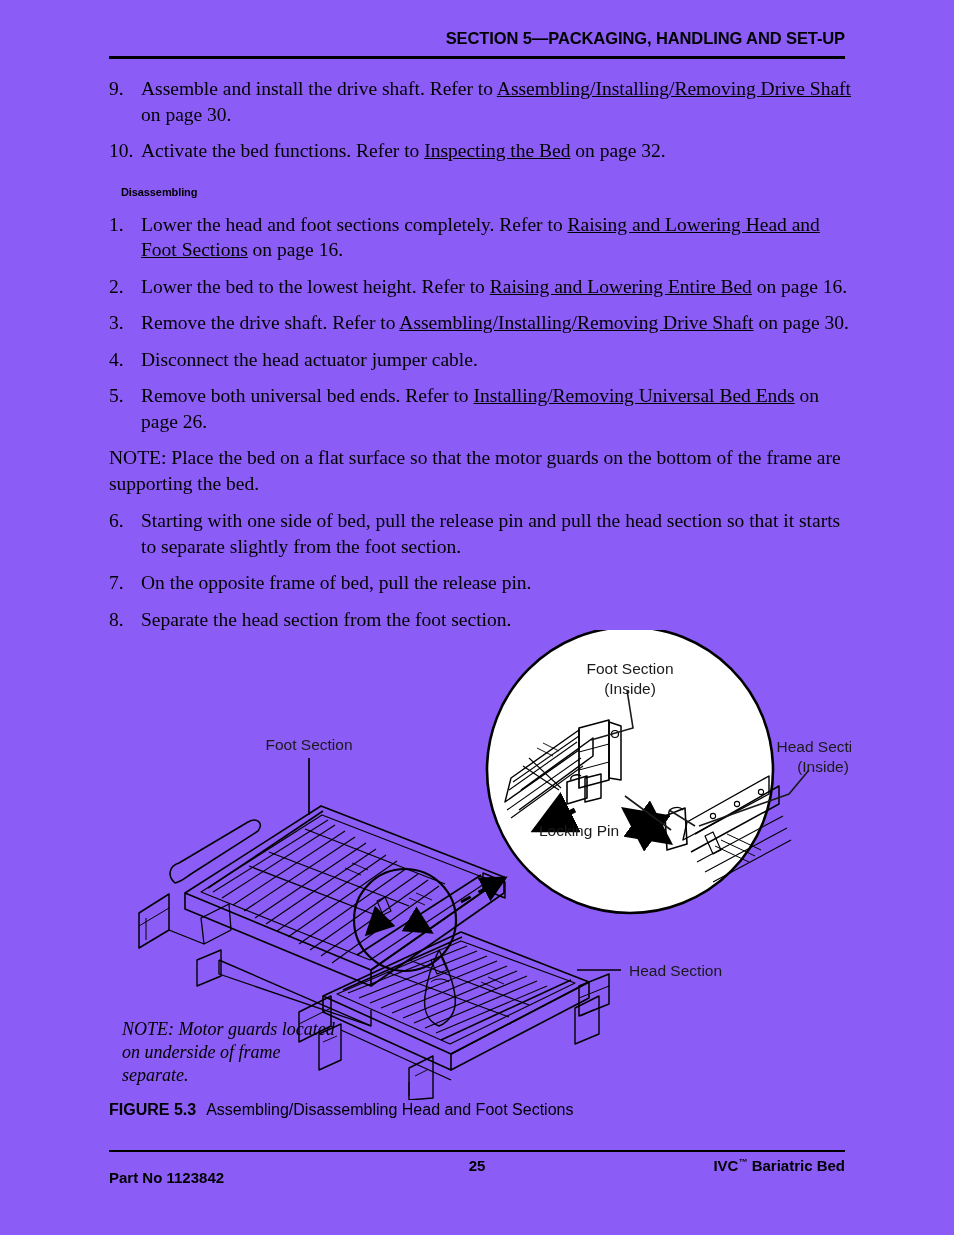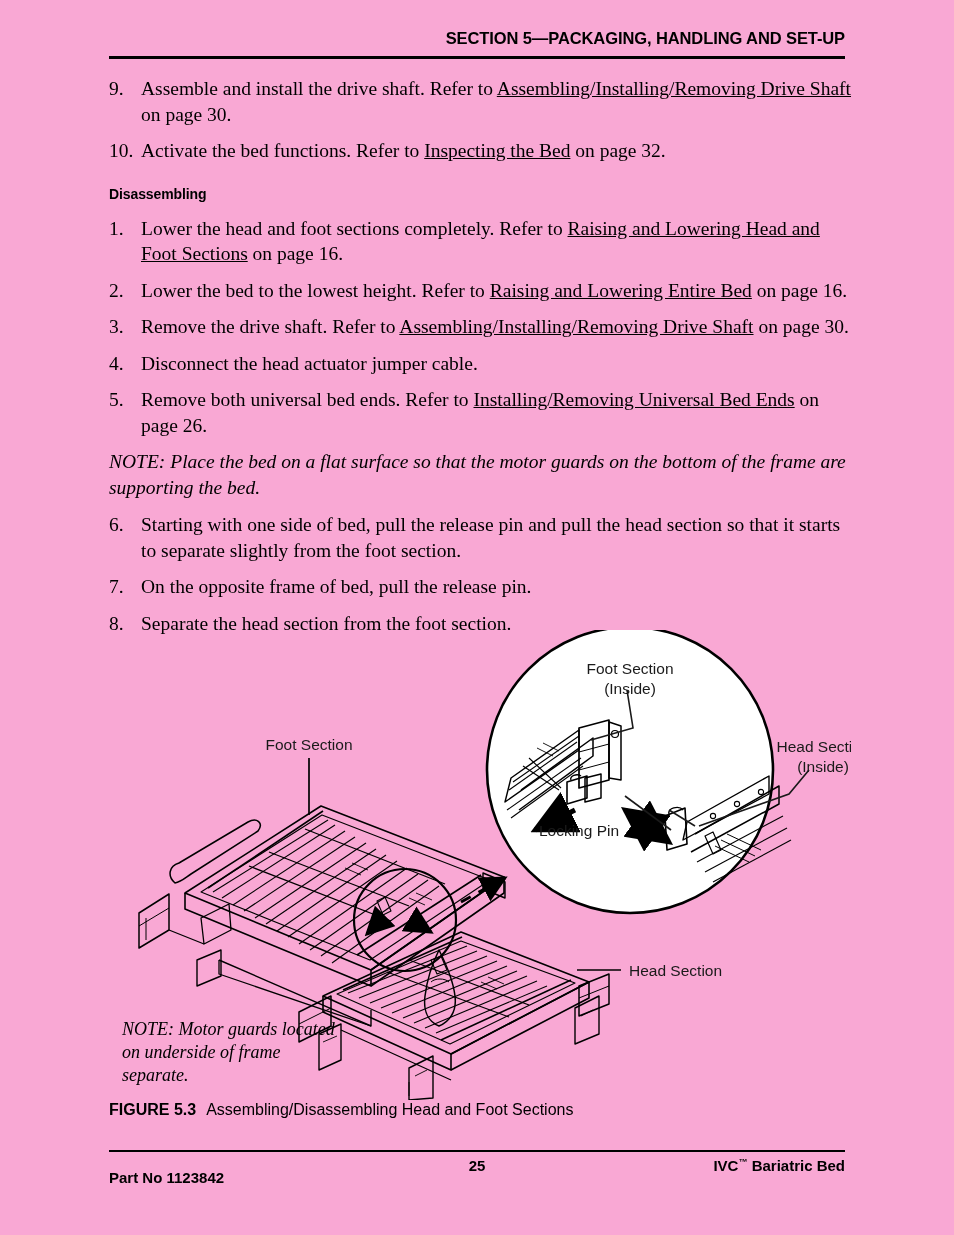--- a/index.html
+++ b/index.html
@@ -4,21 +4,21 @@
 <style>
   html, body {
     margin: 0;
     padding: 0;
     background: #ffffff;
   }
   .page {
     position: relative;
     width: 954px;
     height: 1235px;
-    background: #f9a8d4;
+    background: #8b5cf6;
     overflow: hidden;
     font-family: "Liberation Serif", "DejaVu Serif", serif;
     color: #000000;
   }
 
   
   .header-title {
     position: absolute;
     left: 109px;
     top: 29px;
@@ -62,27 +62,27 @@
     width: 28px;
     text-align: left;
     font-size: 19.5px;
   }
   .li.wide .num { width: 30px; }
   .u { text-decoration: underline; }
 
   .section-head {
     font-family: "Liberation Sans", "DejaVu Sans", sans-serif;
     font-weight: bold;
-    font-size: 14px;
+    font-size: 11px;
     margin-top: 22px;
     margin-bottom: 14px;
     letter-spacing: -0.1px;
+    margin-left: 12px;
   }
   .note-para {
-    font-style: italic;
     font-size: 19.5px;
     line-height: 25.5px;
     margin-bottom: 12px;
     margin-top: 4px;
   }
 
   
   .figure-area {
     position: absolute;
     left: 109px;

